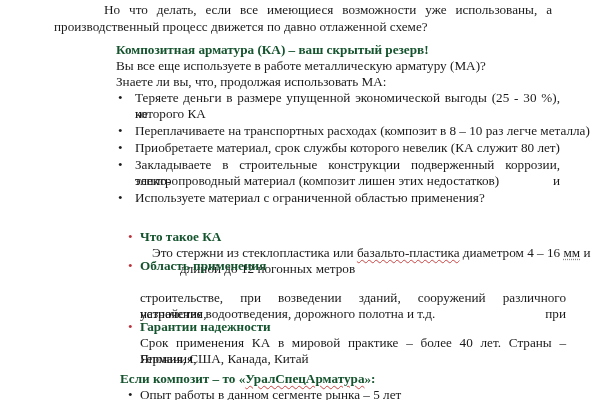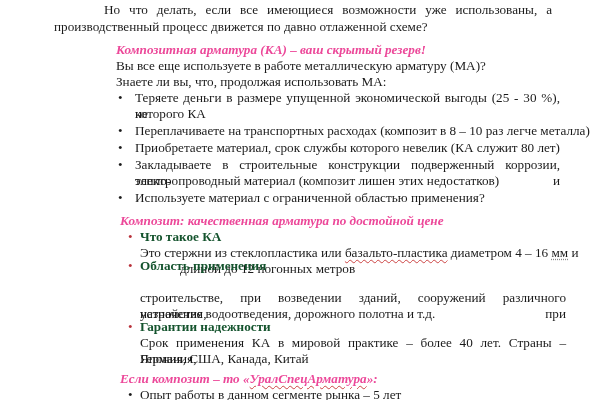--- a/index.html
+++ b/index.html
@@ -4,21 +4,21 @@
 <style>
   html, body { margin: 0; padding: 0; }
   body {
     width: 600px; height: 400px; overflow: hidden; background: #ffffff;
     font-family: "Liberation Serif", "DejaVu Serif", serif;
     color: #1a1a1a; position: relative;
   }
   .page { position: absolute; left: 0; top: 0; width: 600px; height: 348px; border-radius: 17px; }
   .line { position: absolute; white-space: nowrap; font-size: 13.2px; line-height: 16px; }
   .justify { text-align: justify; text-align-last: justify; white-space: normal; }
-  .heading { color: #ec4899; font-weight: bold; font-style: italic; }
+  .heading { color: #14532d; font-weight: bold; }
   .subheading { color: #14532d; font-weight: bold; }
   .bullet { position: absolute; font-size: 13px; line-height: 16px; }
   .bullet.red { color: #b8313a; }
   .wavy { text-decoration: underline wavy #c44; text-underline-offset: 2px; text-decoration-thickness: 1px; }
   .dotted { text-decoration: underline dotted #888; text-underline-offset: 2px; }
 </style>
 </head>
 <body>
 
 <div class="page">
@@ -40,25 +40,24 @@
   <span class="bullet" style="left:118px; top:140px;">•</span>
   <div class="line" style="left:135px; top:140px;text-align:right;">Приобретаете материал, срок службы которого невелик (КА служит 80 лет)</div>
 
   <span class="bullet" style="left:118px; top:157px;">•</span>
   <div class="line justify" style="left:135px; top:157px; width:425px;">Закладываете в строительные конструкции подверженный коррозии, тепло- и</div>
   <div class="line" style="left:135px; top:173px;">электропроводный материал (композит лишен этих недостатков)</div>
 
   <span class="bullet" style="left:118px; top:190px;">•</span>
   <div class="line" style="left:135px; top:190px;">Используете материал с ограниченной областью применения?</div>
 
-  <div class="line heading" style="left:120px; top:213px;">Композит: качественная арматура по достойной цене</div>
 
   <span class="bullet red" style="left:128px; top:229px;">•</span>
   <div class="line subheading" style="left:140px; top:229px;">Что такое КА</div>
-  <div class="line" style="left:140px; top:245px;"><span>Это стержни из стеклопластика или </span><span class="wavy">базальто-пластика</span><span> диаметром 4 – 16 </span><span class="dotted">мм</span><span> и</span></div>
+  <div class="line" style="left:152px; top:245px;"><span>Это стержни из стеклопластика или </span><span class="wavy">базальто-пластика</span><span> диаметром 4 – 16 </span><span class="dotted">мм</span><span> и</span></div>
   <div class="line" style="left:132px; top:261px;margin-left:48px;">длиной до 12 погонных метров</div>
 
   <span class="bullet red" style="left:128px; top:258px;"></span>
 
   <span class="bullet red" style="left:128px; top:259px;"></span>
 
   <span class="bullet red" style="left:128px; top:259px;"></span>
 
   <span class="bullet red" style="left:128px; top:259px;"></span>
 

